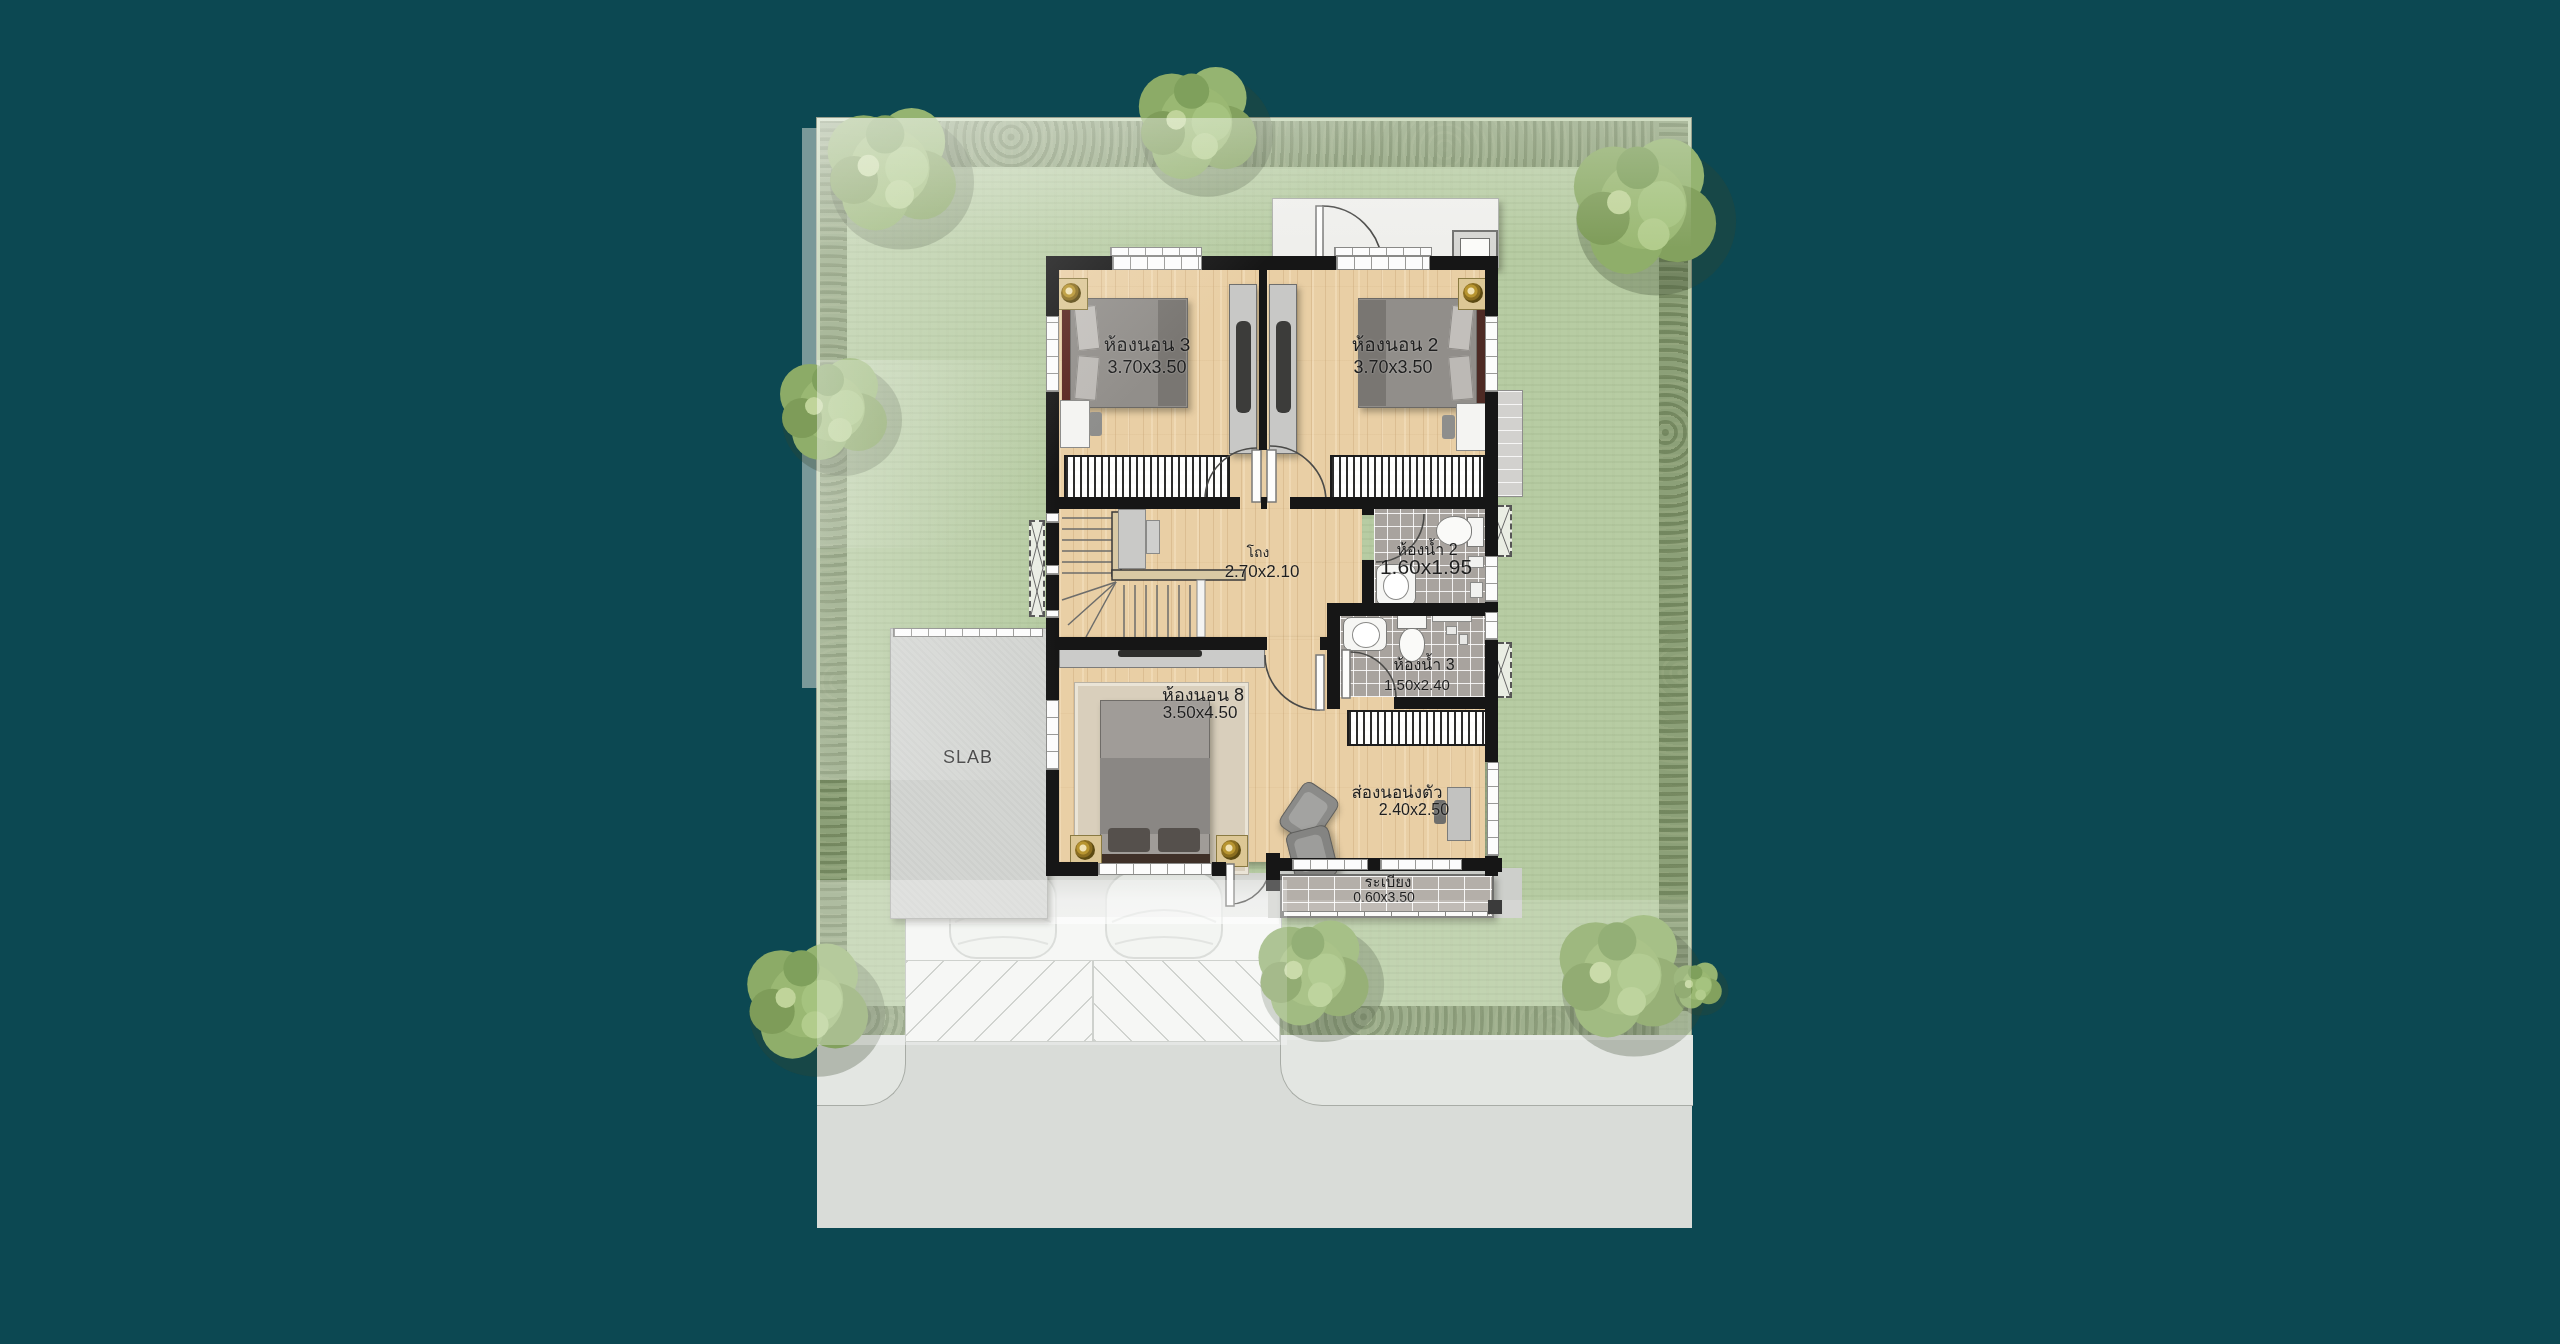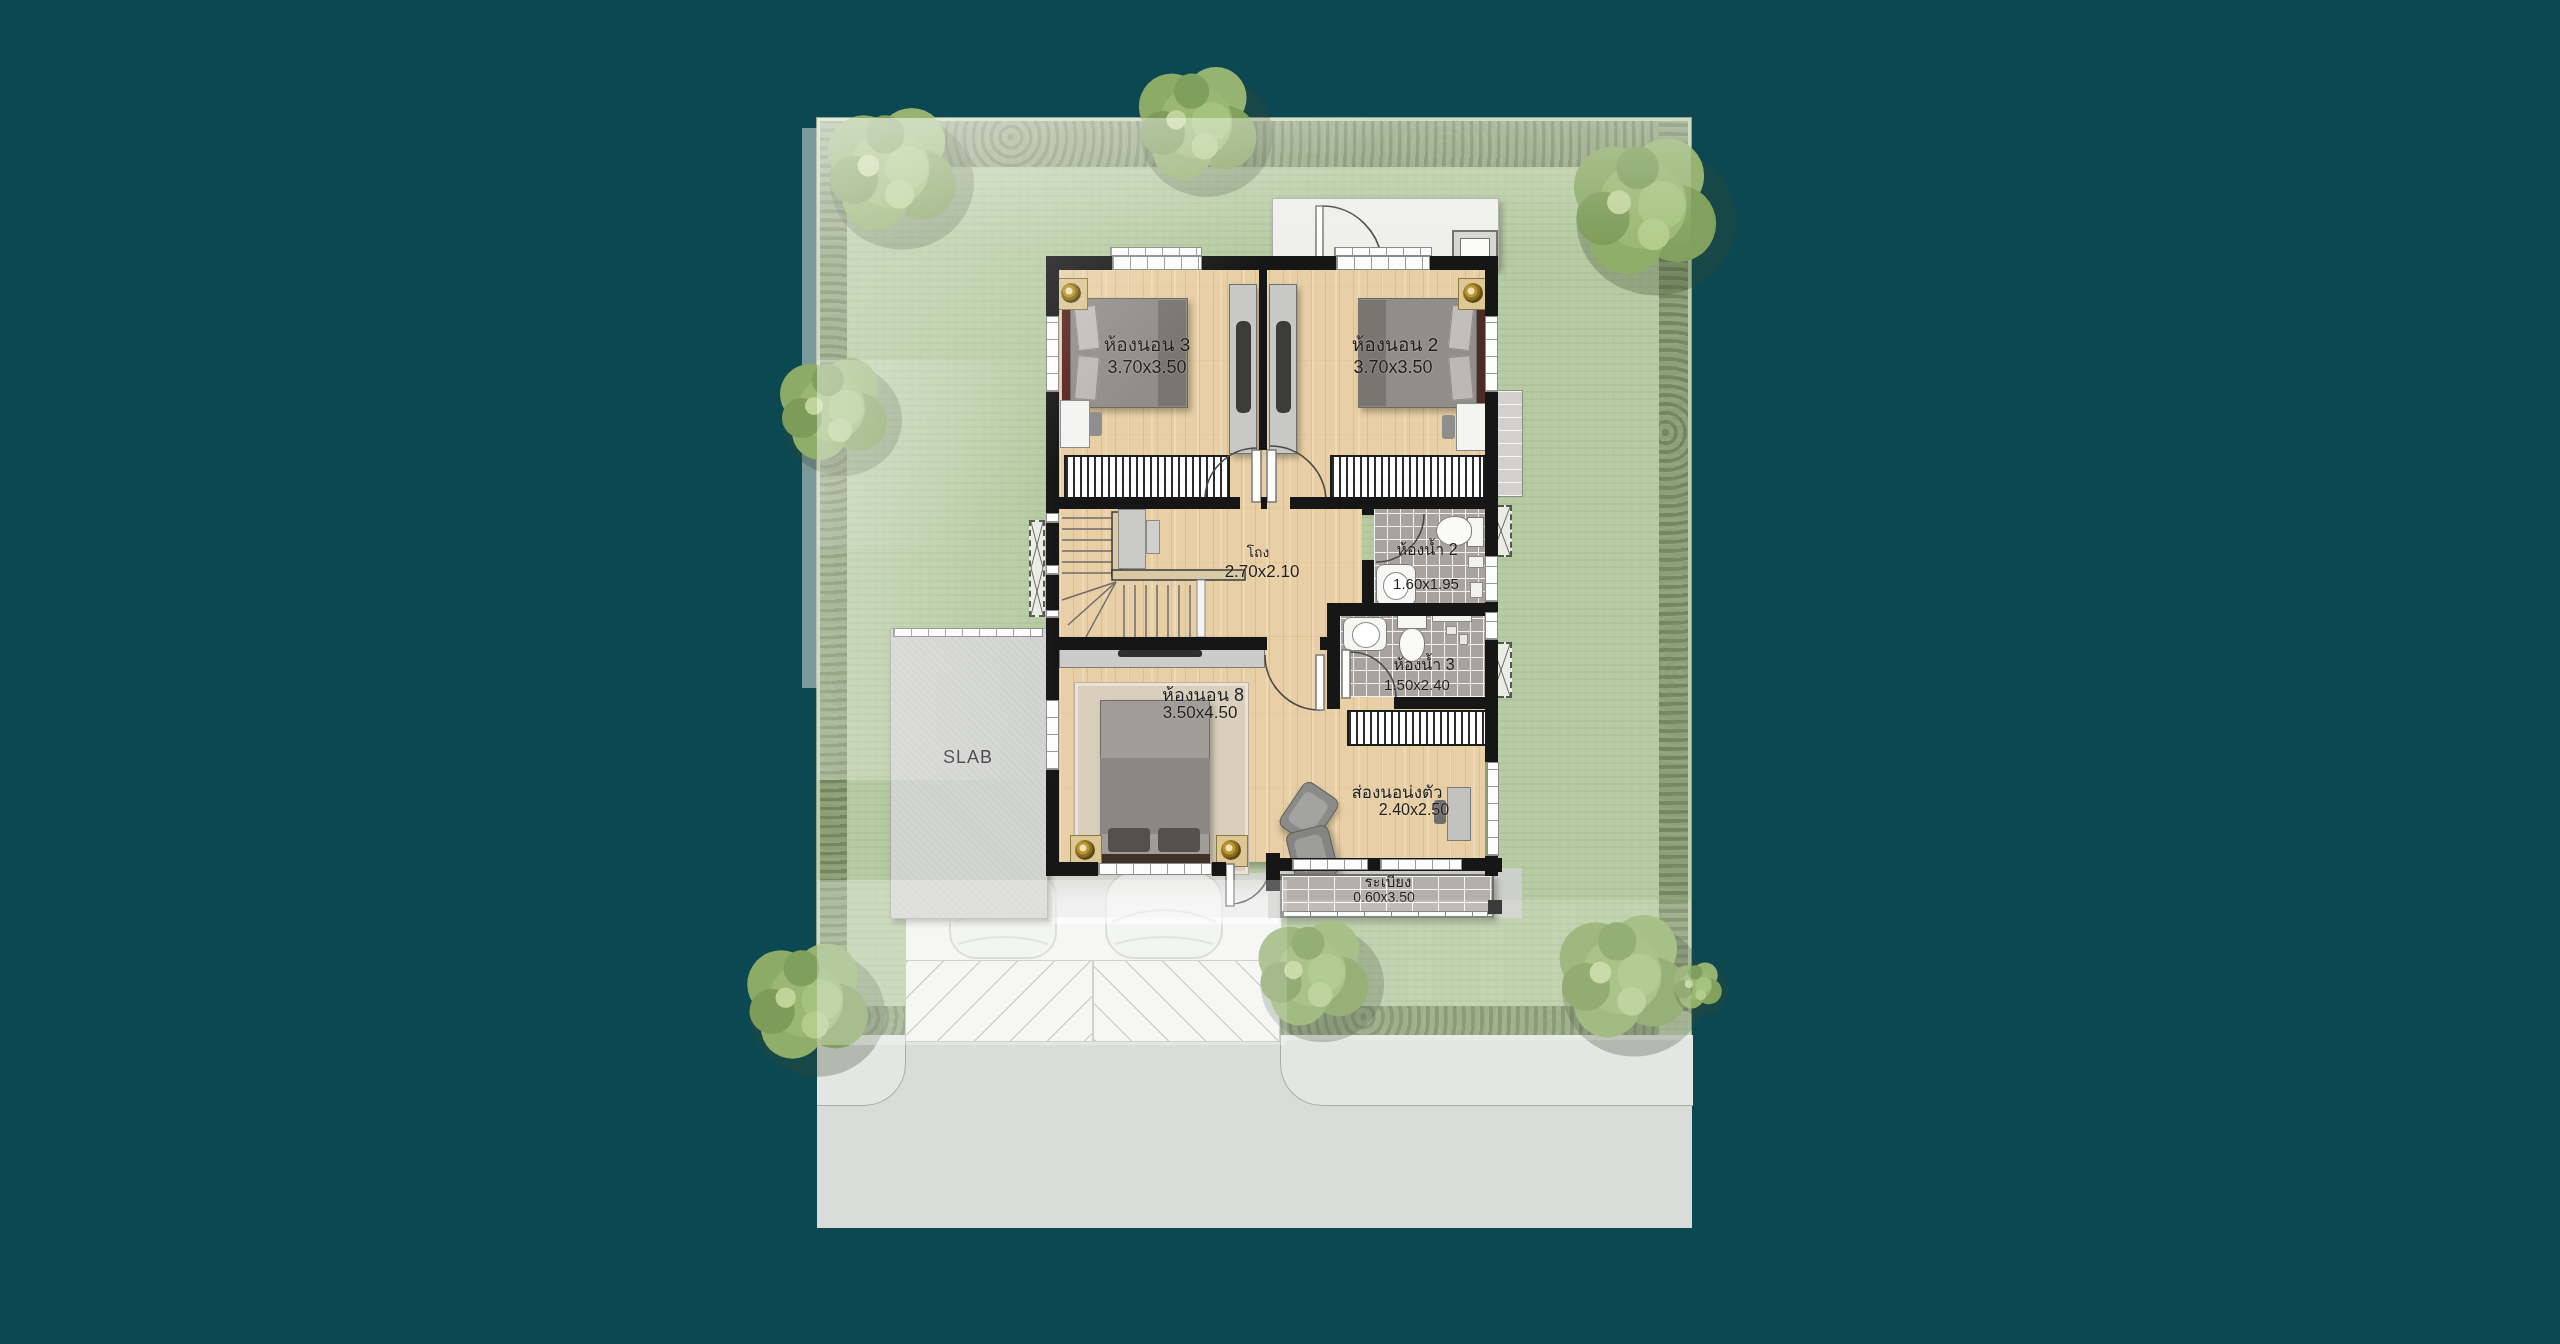--- a/index.html
+++ b/index.html
@@ -314,21 +314,21 @@
   <div class="lbl" style="left:1147px;top:344px;font-size:19px;">ห้องนอน 3</div>
   <div class="lbl" style="left:1147px;top:367px;font-size:18px;">3.70x3.50</div>
 
   <div class="lbl" style="left:1395px;top:344px;font-size:19px;">ห้องนอน 2</div>
   <div class="lbl" style="left:1393px;top:367px;font-size:18px;">3.70x3.50</div>
 
   <div class="lbl" style="left:1258px;top:552px;font-size:14px;font-family:Liberation Serif, serif;">โถง</div>
   <div class="lbl" style="left:1262px;top:572px;font-size:17px;">2.70x2.10</div>
 
   <div class="lbl" style="left:1427px;top:549px;font-size:16px;">ห้องน้ำ 2</div>
-  <div class="lbl" style="left:1426px;top:567px;font-size:15px;margin-top:16px;">1.60x1.95</div>
+  <div class="lbl" style="left:1426px;top:567px;font-size:21px;">1.60x1.95</div>
 
   <div class="lbl" style="left:1424px;top:664px;font-size:16px;">ห้องน้ำ 3</div>
   <div class="lbl" style="left:1417px;top:684px;font-size:15px;">1.50x2.40</div>
 
   <div class="lbl" style="left:1203px;top:694px;font-size:18px;">ห้องนอน 8</div>
   <div class="lbl" style="left:1200px;top:713px;font-size:17px;">3.50x4.50</div>
 
   <div class="lbl" style="left:1397px;top:791px;font-size:17px;">ส่องนอน่งตัว</div>
   <div class="lbl" style="left:1396px;top:810px;font-size:16px;padding-left:36px;">2.40x2.50</div>
 

